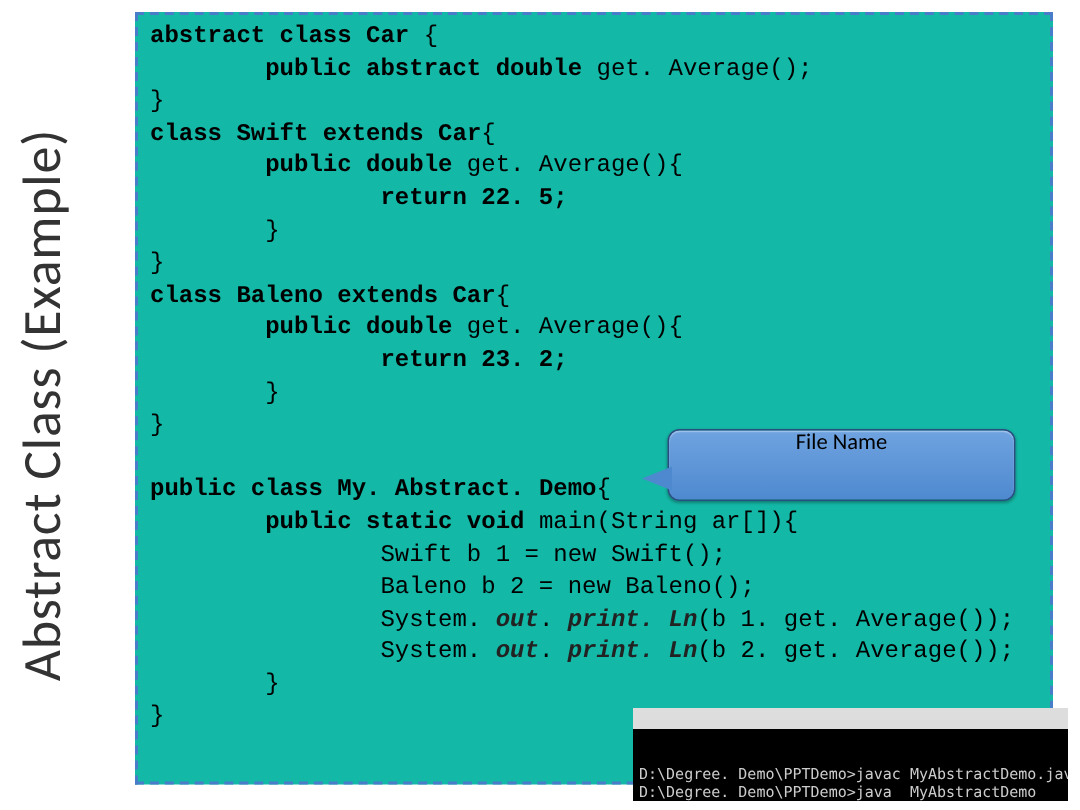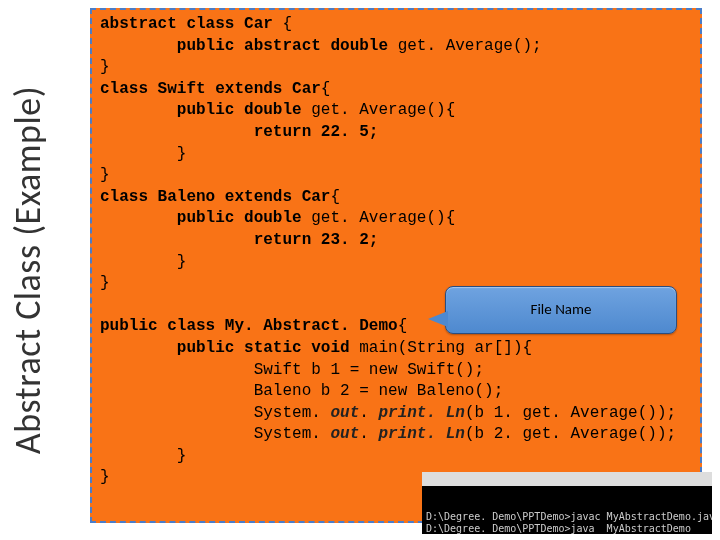--- a/index.html
+++ b/index.html
@@ -35,21 +35,21 @@
   }
   .codebox {
     position: absolute;
     left: 90px;
     top: 8px;
     width: 612px;
     height: 515px;
     border: 2px dashed #4a7dc9;
     box-sizing: border-box;
     padding: 4px 8px;
-    background: #f97316;
+    background: #14b8a6;
   }
   pre {
     margin: 0;
     font-family: Consolas, "Courier New", monospace;
     font-size: 16px;
     line-height: 1.35;
     white-space: pre;
     color: #000;
   }
   .kw   { font-weight: bold; color: #000; }
@@ -64,21 +64,21 @@
     height: 46px;
     background: linear-gradient(#6fa3e0, #4e89cf);
     border: 1px solid #2a4d80;
     border-radius: 8px;
     box-shadow: 0 1px 2px rgba(0,0,0,0.3), inset 0 1px 1px rgba(255,255,255,0.4);
     color: #000;
     font-size: 15px;
     text-align: center;
     display: flex;
     justify-content: center;
-    flex-direction: column;
+    flex-direction: row;
     line-height: 1.15;
   }
   .callout::before {
     content: "";
     position: absolute;
     left: -18px;
     top: 24px;
     border-width: 8px 20px 8px 0;
     border-style: solid;
     border-color: transparent #4e89cf transparent transparent;

